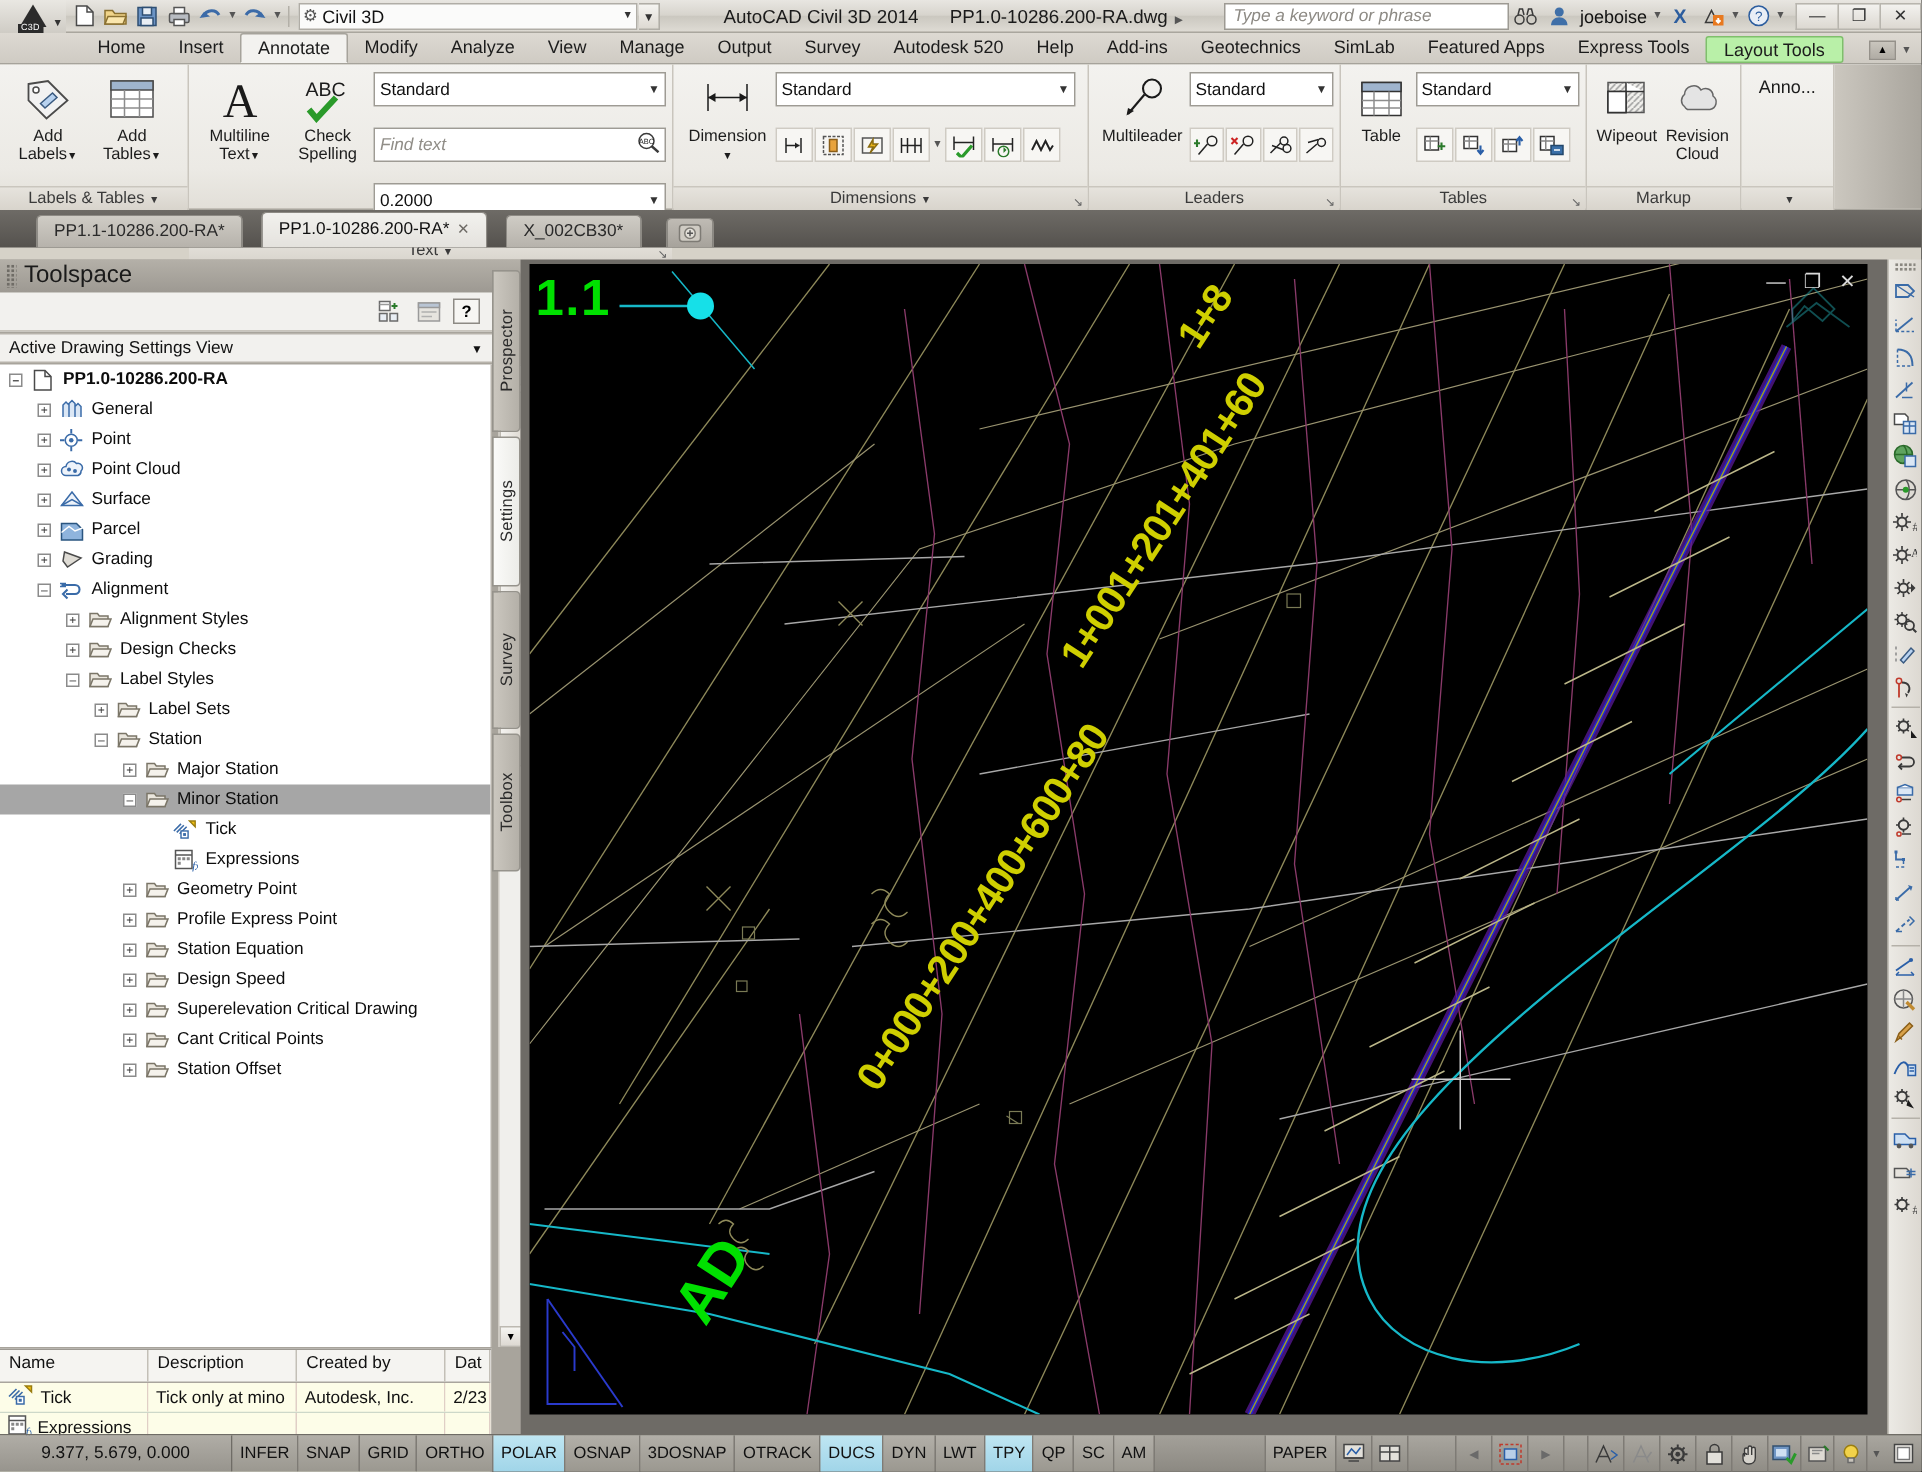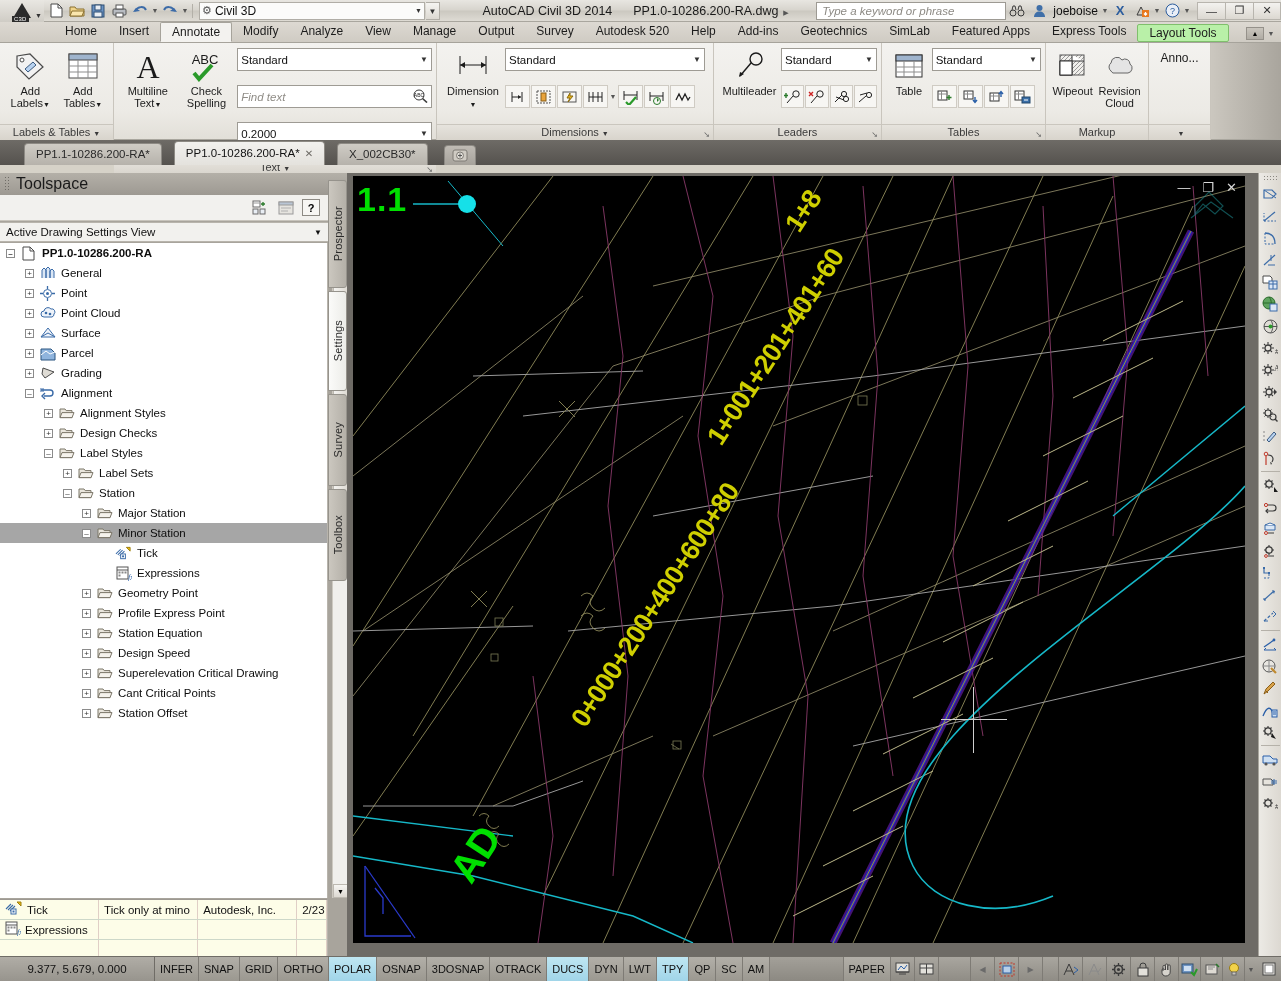--- a/index.html
+++ b/index.html
@@ -407,21 +407,21 @@
     <div class="rtab">Express Tools</div>
     <div class="rtab highlight">Layout Tools</div>
     <div class="rtab-end">
       <div style="width:18px;height:13px;background:linear-gradient(to bottom,#c9c5bd,#b0aca4);border:1px solid #95918a;display:flex;align-items:center;justify-content:center;font-size:7px;">▲</div>
       <div class="minicaret">▼</div>
     </div>
   </div>
 
   <div class="ribbon">
 
-    <div class="panel" style="width:114px">
+    <div class="panel" style="width:126px">
       <div class="panel-body">
         <div class="bigbtn">
           <div class="gl">
             <svg width="34" height="30" viewBox="0 0 34 30">
                 <path d="M4 5l13-2 13 13-14 12L4 16z" fill="#f2f2f2" stroke="#4a4a4a" stroke-width="1.2"></path>
                 <circle cx="9" cy="9" r="2" fill="#fff" stroke="#4a4a4a"></circle>
                 <path d="M12 18l8-7 3 3-8 7z" fill="#b8d2f0" stroke="#3a5a80"></path>
               </svg>
           </div>
           <div class="lbl">
@@ -1038,20 +1038,26 @@
         </div>
       </div>
 
     <div class="tscroll">
       <div class="tsb-up">▲</div>
       <div class="tsb-thumb">≡</div>
       <div class="tsb-dn" style="position:absolute;bottom:0;left:0;">▼</div>
     </div>
 
     <div class="ts-grid">
+      <div class="grid-head" id="gridhead">
+          <div class="gh" style="width: 100px;">Name</div>
+          <div class="gh" style="width: 100px;">Description</div>
+          <div class="gh" style="width: 100px;">Created by</div>
+          <div class="gh" style="width: 30px;">Dat</div>
+        </div>
       <div id="gridbody">
           <div class="grow rowA">
             <div class="gc rowA" style="width: 100px;">
               <span><svg width="18" height="15" viewBox="0 0 18 15">
                   <path d="M1 8l5-5M3 9l5-5M5 10l5-5" stroke="#3a6ba8" stroke-width="1.1"></path>
                   <rect x="6" y="8" width="5" height="5" fill="#fff" stroke="#3a6ba8"></rect>
                   <rect x="7.5" y="9.5" width="2" height="2" fill="#3a6ba8"></rect>
                   <path d="M12 1h4v4z" fill="#f2c010" stroke="#9a7d10"></path>
                 </svg></span>
               <span>Tick</span>

